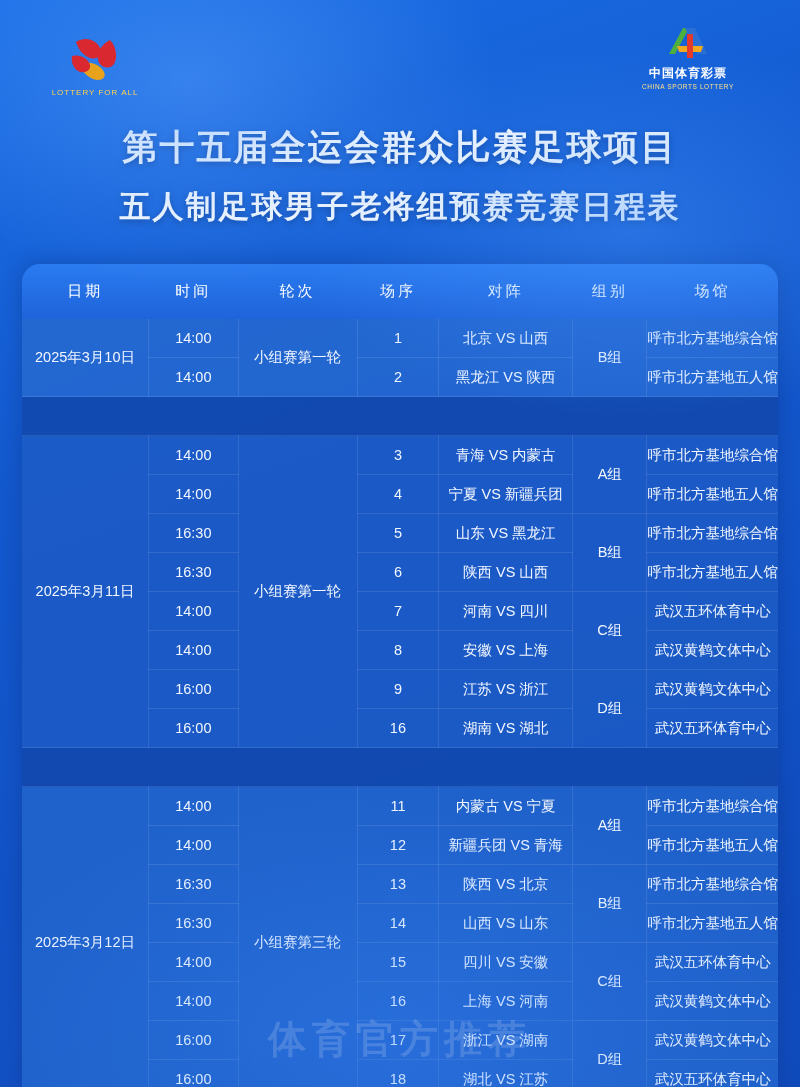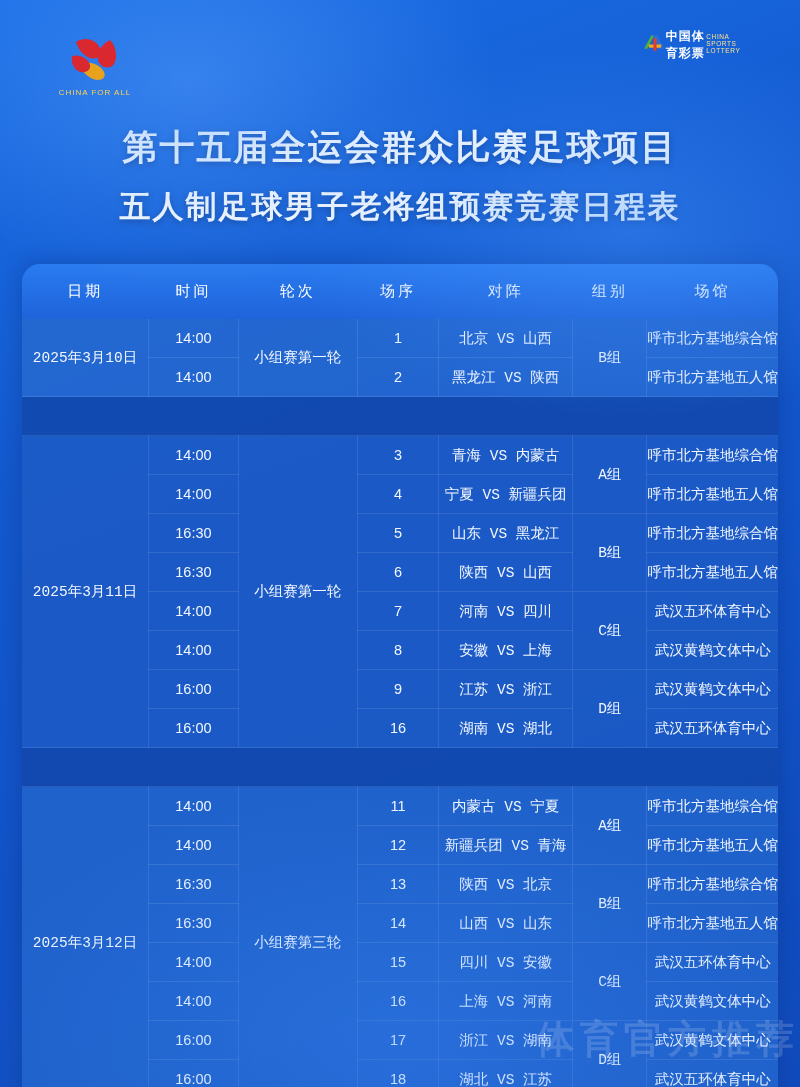--- a/index.html
+++ b/index.html
@@ -56,23 +56,23 @@
   .logo-left .mark svg { display:block; }
   .logo-left .cap {
     font-size: 8px;
     letter-spacing: 1px;
     color: #ffd34d;
     margin-top: 2px;
     white-space: nowrap;
   }
   .logo-right {
     position: absolute;
-    right: 46px; top: 24px;
+    right: 56px; top: 24px;
     width: 112px;
-    display: flex; flex-direction: row; align-items: center;
+    display: flex; flex-direction: column; align-items: center;
   }
   .logo-right .sym { width: 46px; height: 38px; }
   .logo-right .cn {
     margin-top: 3px;
     font-size: 12px;
     font-weight: bold;
     color: #ffffff;
     letter-spacing: 1px;
   }
   .logo-right .en {
@@ -127,49 +127,48 @@
     height: 38px;
     text-align: center;
     color: #f2f7ff;
     font-size: 14.5px;
     border-bottom: 1px solid rgba(255,255,255,0.10);
     border-right: 1px solid rgba(255,255,255,0.10);
   }
   table.sched td:last-child { border-right: none; }
   td.date-cell, td.round-cell, td.group-cell {
     border-bottom: 1px solid rgba(255,255,255,0.10);
-    font-family: Liberation Mono, monospace;
   }
   .band-a td { background: rgba(44,112,214,0.62); }
   .band-b td { background: rgba(32,95,200,0.55); }
   .band-c td { background: rgba(44,112,214,0.50); }
   .sep-row td {
     height: 9px;
     background: rgba(16,70,170,0.75);
     border-bottom: none;
     border-right: none;
     padding: 0;
   }
   col.c-date  { width: 17%; }
   col.c-time  { width: 12%; }
   col.c-round { width: 16%; }
   col.c-no    { width: 11%; }
   col.c-match { width: 18%; }
   col.c-group { width: 10%; }
   col.c-venue { width: 16%; }
 
   td.time-cell { text-align: left; padding-left: 18px; margin-left: 24px; }
-  td.match-cell { text-align: left; padding-left: 14px; font-family: Liberation Mono, monospace; }
+  td.match-cell { text-align: left; padding-left: 14px; }
   td.venue-cell { text-align: left; padding-left: 14px; white-space: nowrap; }
 
   .watermark {
     position: absolute;
     left: 0; right: 0;
     bottom: 22px;
-    text-align: right;
+    text-align: center;
     font-size: 38px;
     color: rgba(255,255,255,0.16);
     letter-spacing: 6px;
     pointer-events: none;
     font-weight: bold;
   }
 </style>
 </head>
 <body>
 
@@ -181,21 +180,21 @@
 
   <div class="logo-left">
     <div class="mark">
       <svg width="58" height="52" viewBox="0 0 58 52">
         <path d="M10 8 C20 2, 30 6, 34 14 C38 22, 30 26, 24 24 C16 21, 12 14, 10 8 Z" fill="#d9282f"></path>
         <path d="M44 6 C36 10, 30 18, 32 26 C34 34, 44 36, 48 30 C52 23, 50 12, 44 6 Z" fill="#d9282f"></path>
         <path d="M14 30 C22 26, 34 30, 38 38 C41 44, 34 48, 27 45 C20 42, 15 36, 14 30 Z" fill="#e8a21c"></path>
         <path d="M6 22 C14 20, 22 24, 24 31 C25 37, 18 40, 12 37 C7 34, 5 27, 6 22 Z" fill="#d9282f"></path>
       </svg>
     </div>
-    <div class="cap">CHINA FOR ALL</div>
+    <div class="cap">LOTTERY FOR ALL</div>
   </div>
 
   <div class="logo-right">
     <svg class="sym" viewBox="0 0 46 38">
       <path d="M4 30 L18 4 L24 4 L10 30 Z" fill="#4caf3e"></path>
       <path d="M20 4 L30 4 L42 30 L32 30 Z" fill="#2b6fd4"></path>
       <path d="M12 22 L38 22 L36 28 L14 28 Z" fill="#f0a81e"></path>
       <path d="M22 10 L28 10 L28 34 L22 34 Z" fill="#e23b2e"></path>
     </svg>
     <div class="cn">中国体育彩票</div>

